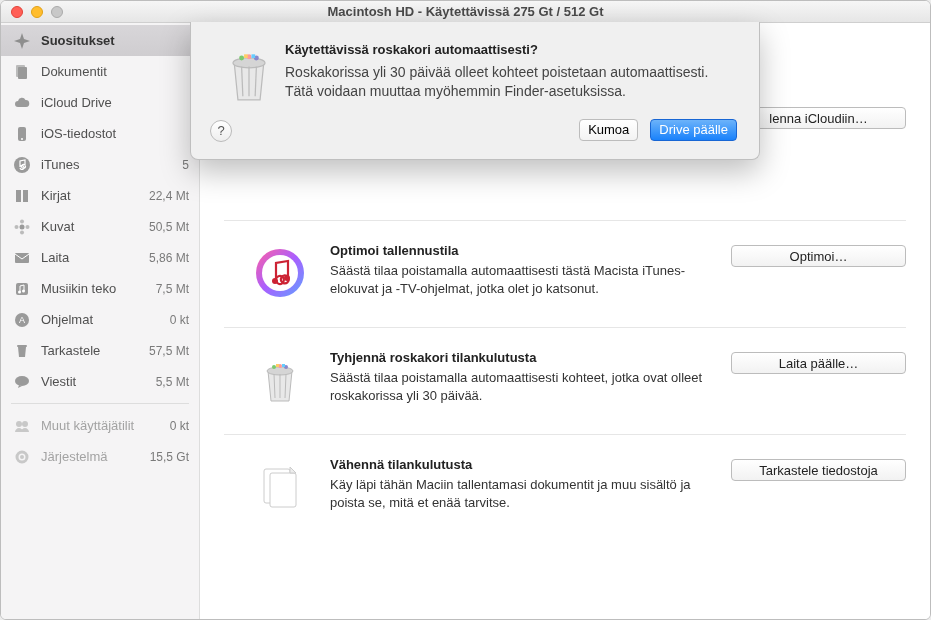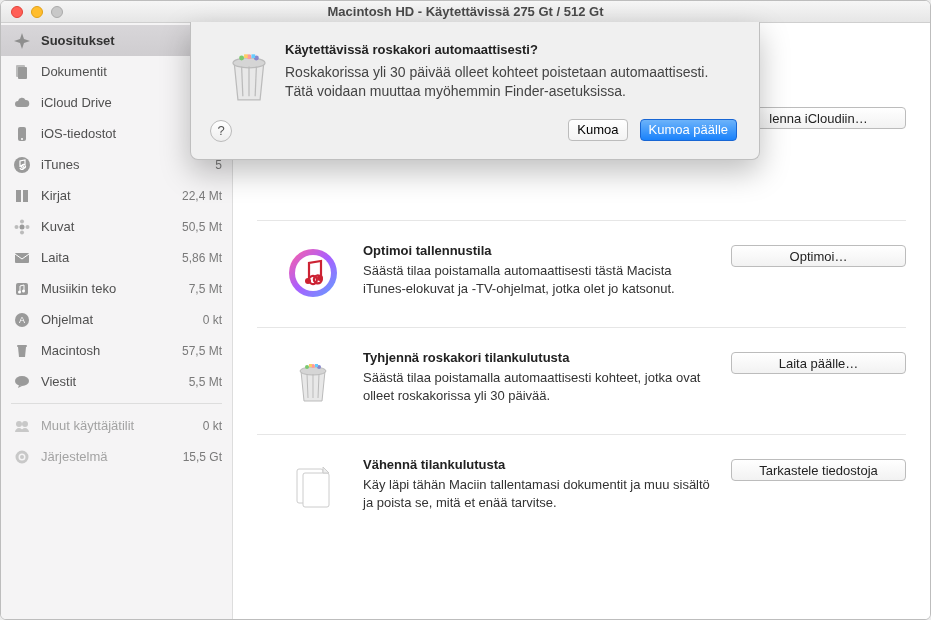--- a/index.html
+++ b/index.html
@@ -50,21 +50,21 @@
   color: #4a4a4a;
   pointer-events: none;
   font-weight: bold;
 }
 .body {
   flex: 1;
   display: flex;
   overflow: hidden;
 }
 .sidebar {
-  width: 232px;
+  width: 199px;
   background: #f5f4f5;
   border-right: 1px solid #ddd;
   overflow-y: auto;
   padding-top: 2px;
 }
 .side-row {
   display: flex;
   align-items: center;
   height: 31px;
   padding: 0 10px 0 12px;
@@ -311,21 +311,21 @@
         <span class="size">0 kt</span>
       </div>
 
       <div class="side-row">
         <span class="icon">
           <svg width="18" height="18" viewBox="0 0 18 18">
               <path d="M5 5h8l-1 10H6z" fill="#9a9a9a"></path>
               <rect x="4" y="3" width="10" height="2" rx="1" fill="#9a9a9a"></rect>
             </svg>
         </span>
-        <span class="lab">Macintosh</span>
+        <span class="lab">Tarkastele</span>
         <span class="size">57,5 Mt</span>
       </div>
 
       <div class="side-row">
         <span class="icon">
           <svg width="18" height="18" viewBox="0 0 18 18">
               <ellipse cx="9" cy="8" rx="7" ry="5" fill="#9a9a9a"></ellipse>
               <path d="M6 12l-1 3 4-2" fill="#9a9a9a"></path>
             </svg>
         </span>
@@ -453,19 +453,19 @@
             <rect x="22" y="10" width="3" height="3" fill="#fc6"></rect>
             <rect x="28" y="10" width="3" height="3" fill="#6cf"></rect>
           </g>
       </svg>
     </div>
     <div class="dialog-body">
       <div class="dialog-title">Käytettävissä roskakori automaattisesti?</div>
       <div class="dialog-msg">Roskakorissa yli 30 päivää olleet kohteet poistetaan automaattisesti. Tätä voidaan muuttaa myöhemmin Finder-asetuksissa.</div>
       <div class="dialog-btns">
         <button class="btn">Kumoa</button>
-        <button class="btn primary">Kumoa päälle</button>
+        <button class="btn primary">Drive päälle</button>
       </div>
     </div>
     <button class="help-btn">?</button>
   </div>
 
 </div>
 
 </body></html>

